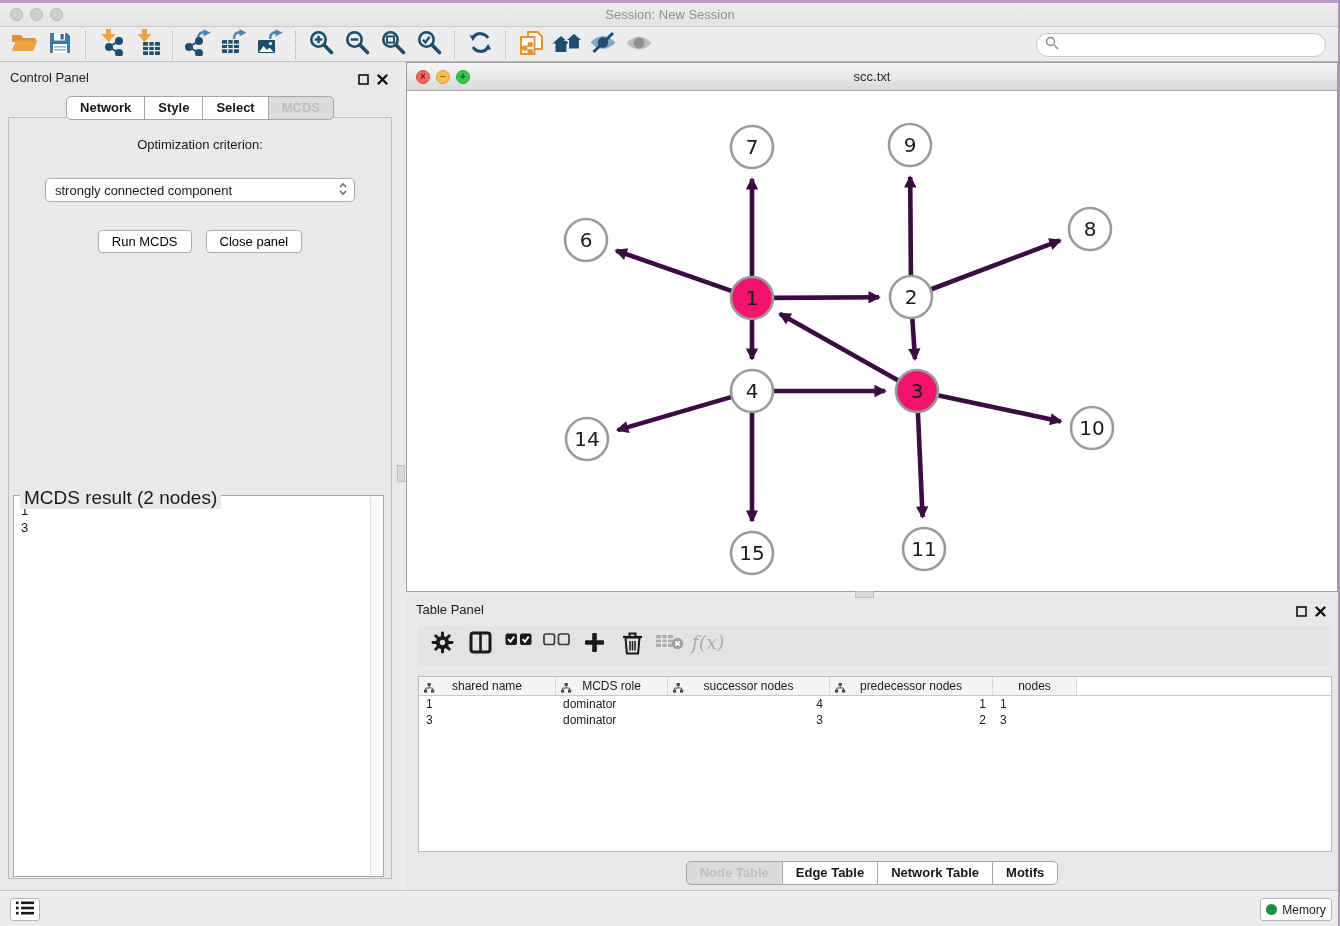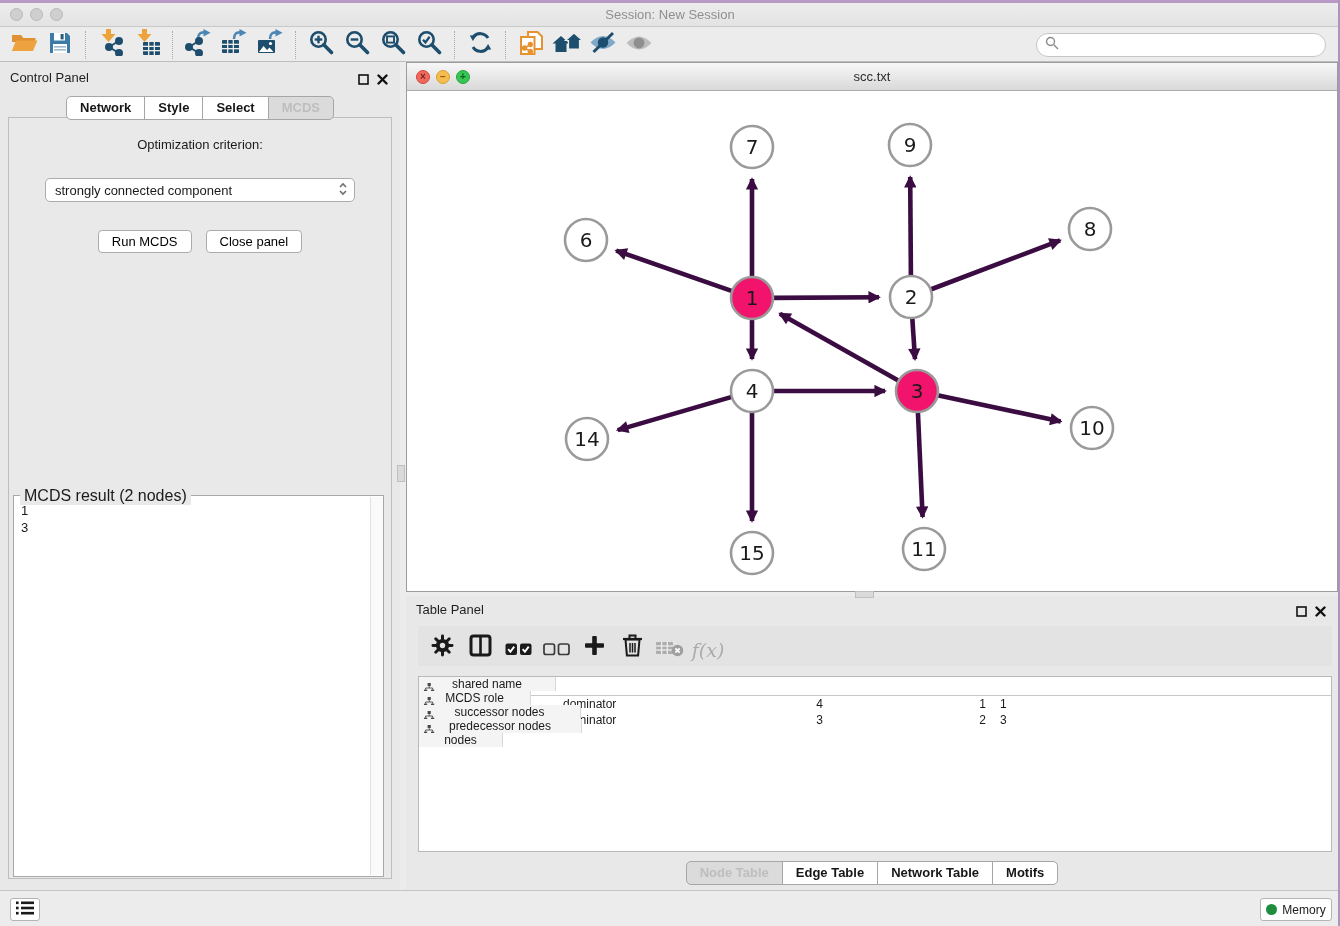--- a/index.html
+++ b/index.html
@@ -42,21 +42,21 @@
     border:1px solid #BDBDBD; background:#E9E9E9; }
   .opt-label { text-align:center; margin-top:19px; font-size:13px; }
   .select { width:310px; height:24px; margin:26px auto 0; background:#fff; border:1px solid #ACACAC;
     border-radius:5px; display:flex; align-items:center; padding:0 6px 0 9px; font-size:13px; }
   .select .sel-val { flex:1; }
   .btn-row { display:flex; justify-content:center; gap:14px; margin-top:28px; }
   .mac-btn { background:#fff; border:1px solid #ACACAC; border-radius:4px; padding:3px 13px;
     font-size:13px; cursor:default; }
   .result-box { position:absolute; left:4px; top:377px; width:371px; height:382px;
     border:1px solid #A8A8A8; background:#fff; }
-  .result-legend { position:absolute; top:-9px; left:6px; background:#E9E9E9; padding:0 4px; font-size:16px; }
+  .result-legend { position:absolute; top:-9px; left:6px; background:#E9E9E9; padding:0 4px; font-size:19px; }
   .result-text { margin:0; padding:6px 7px; font-family:"Liberation Sans",sans-serif; font-size:13px; line-height:17px; }
   .result-scroll { position:absolute; right:0; top:1px; bottom:1px; width:13px; background:#FAFAFA; border-left:1px solid #E2E2E2; }
   .v-split-handle { position:absolute; left:397px; top:465px; width:8px; height:17px;
     background:#DADADA; border:1px solid #BFBFBF; }
   
   .net-win { position:absolute; left:406px; top:62px; width:932px; height:530px;
     border:1px solid #9C9C9C; background:#fff; }
   .net-titlebar { position:relative; height:28px; background:linear-gradient(#F7F7F7,#D9D9D9);
     border-bottom:1px solid #ABABAB; }
   .traffic { position:absolute; left:9px; top:7px; display:flex; gap:6px; }
@@ -68,25 +68,25 @@
   .net-title { text-align:center; line-height:27px; font-size:13px; color:#2B2B2B; }
   .net-canvas { position:relative; width:930px; height:500px; }
   .h-split-handle { position:absolute; left:855px; top:591px; width:19px; height:7px;
     background:#DADADA; border:1px solid #BFBFBF; z-index:6; }
   
   .table-panel { position:absolute; left:406px; top:596px; width:932px; height:294px; background:#E8E8E8; }
   .tp-head { position:absolute; left:10px; top:6px; }
   .tp-icons { position:absolute; right:12px; top:7px; }
   .tp-toolbar { position:absolute; left:12px; top:30px; right:6px; height:40px; background:#E3E3E3;
     display:flex; align-items:center; padding-left:9px; }
-  .tt-btn { width:30px; height:30px; display:flex; align-items:flex-end; justify-content:center; margin-right:8px; }
+  .tt-btn { width:30px; height:30px; display:flex; align-items:flex-start; justify-content:center; margin-right:8px; }
   .fx { font-family:"DejaVu Serif",serif; font-style:italic; font-size:19px; color:#ABABAB; }
   .the-table { position:absolute; left:12px; top:80px; width:914px; height:176px; background:#fff;
     border:1px solid #B9B9B9; overflow:hidden; }
-  .t-head { display:flex; height:19px; border-bottom:1px solid #C9C9C9; font-size:12px;flex-direction:column; }
+  .t-head { display:flex; height:19px; border-bottom:1px solid #C9C9C9; font-size:12px; }
   .th { position:relative; background:#F4F4F4; border-right:1px solid #D8D8D8; display:flex;
     align-items:center; justify-content:center; }
   .th .tree-ic { position:absolute; left:5px; top:5px; }
   .tr { display:flex; height:16px; font-size:12px; }
   .td { padding:0 7px; line-height:16px; white-space:nowrap; overflow:hidden; }
   .tp-tabs { position:absolute; bottom:5px; left:0; width:100%; display:flex; justify-content:center; }
   
   .statusbar { position:absolute; bottom:0; left:0; right:0; height:36px; background:#ECECEC;
     border-top:1px solid #C4C4C4; }
   .sb-btn { position:absolute; top:7px; height:23px; background:#fff; border:1px solid #B4B4B4;

